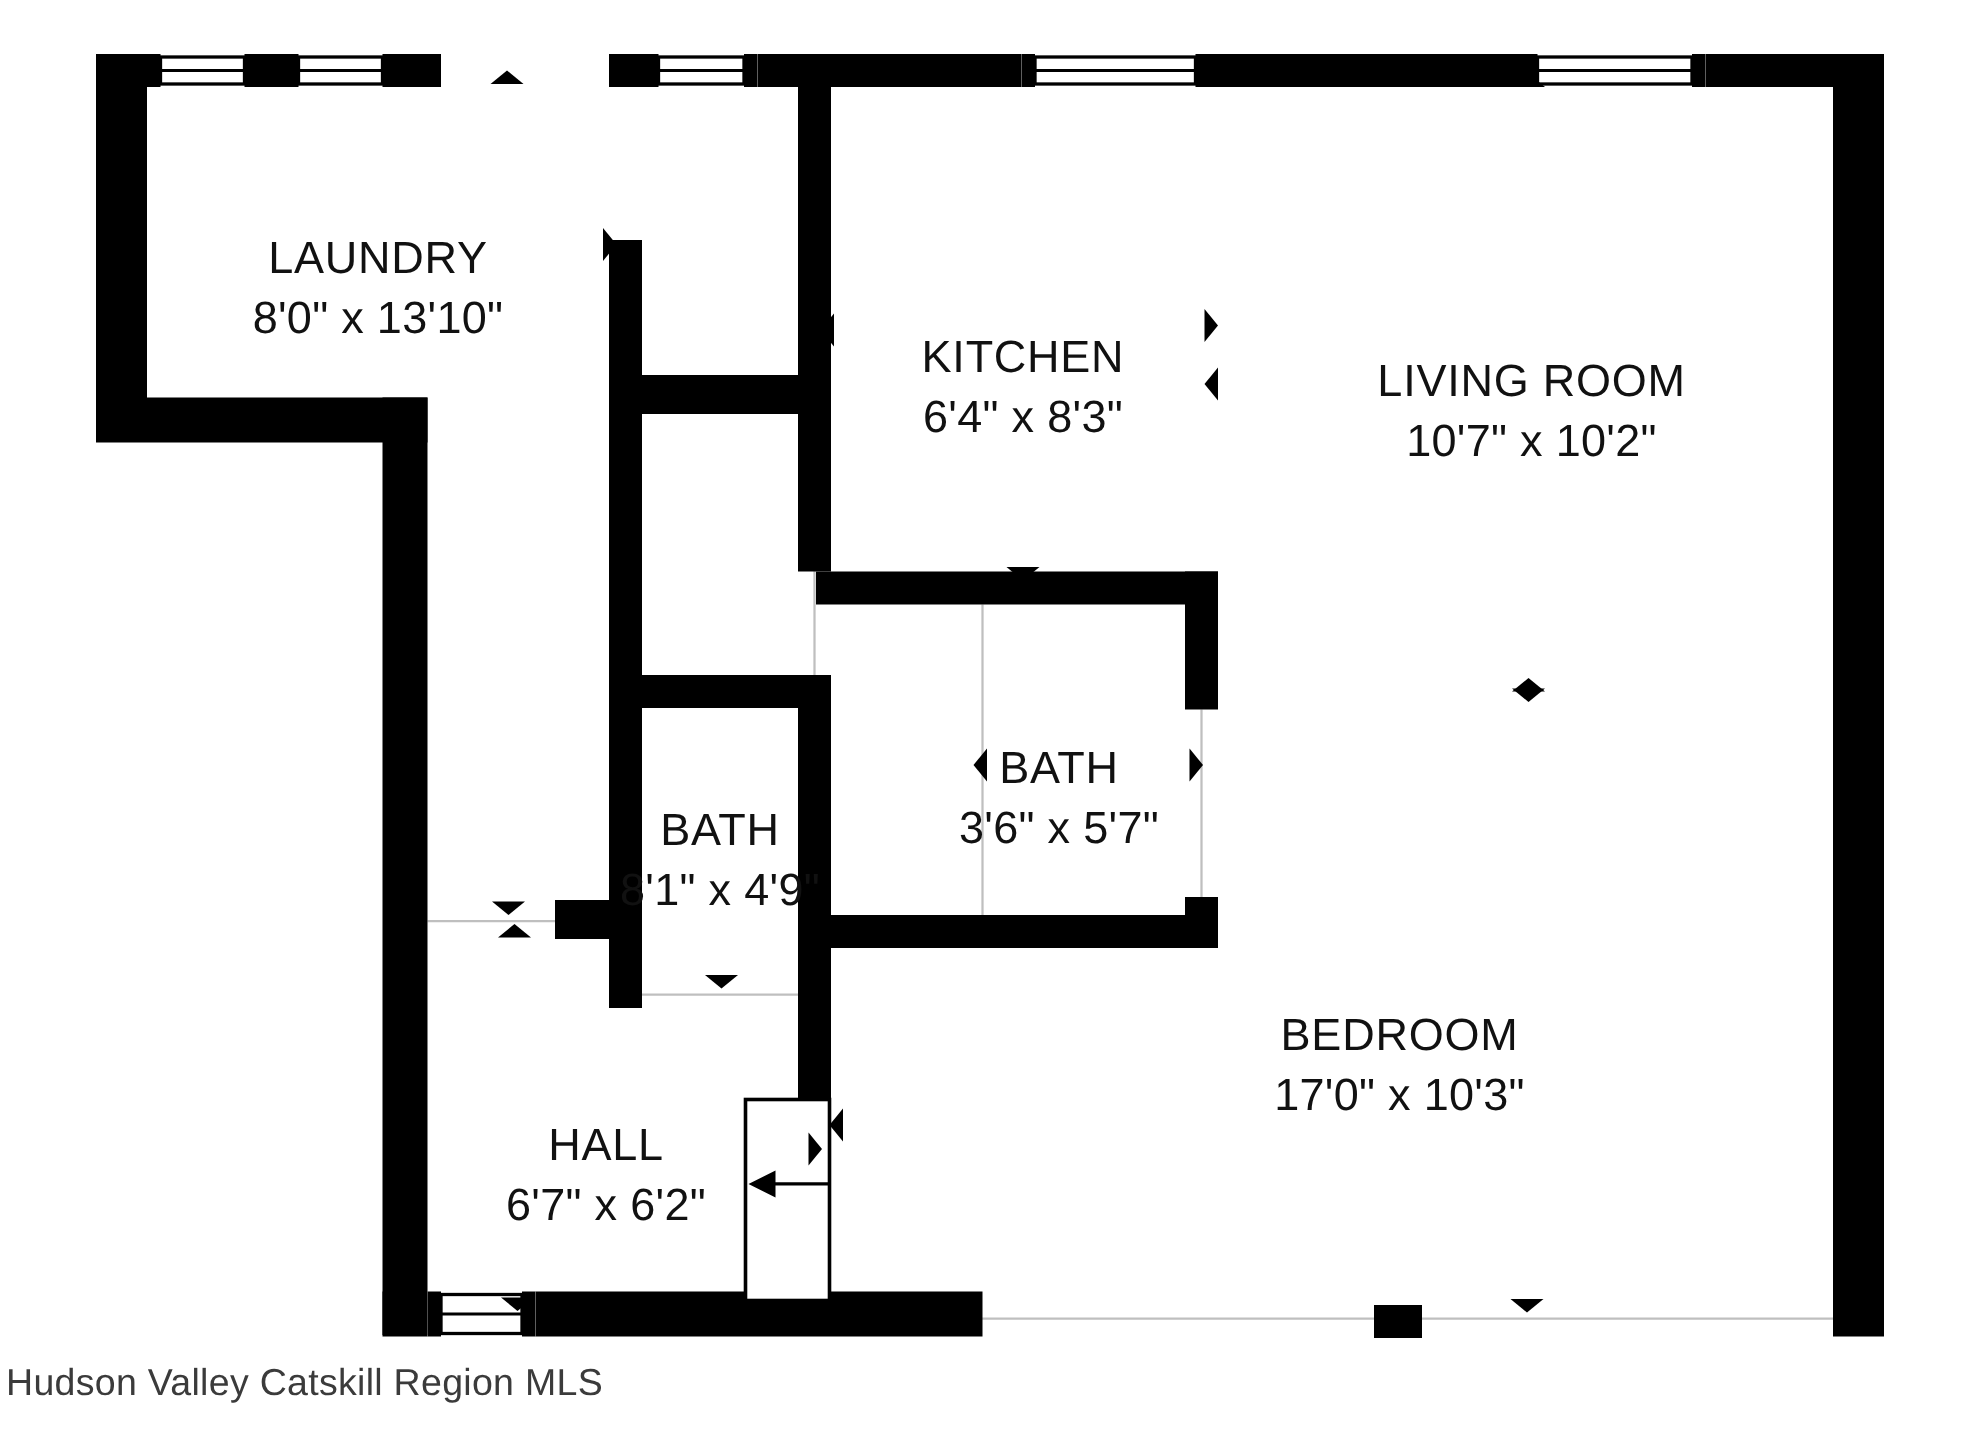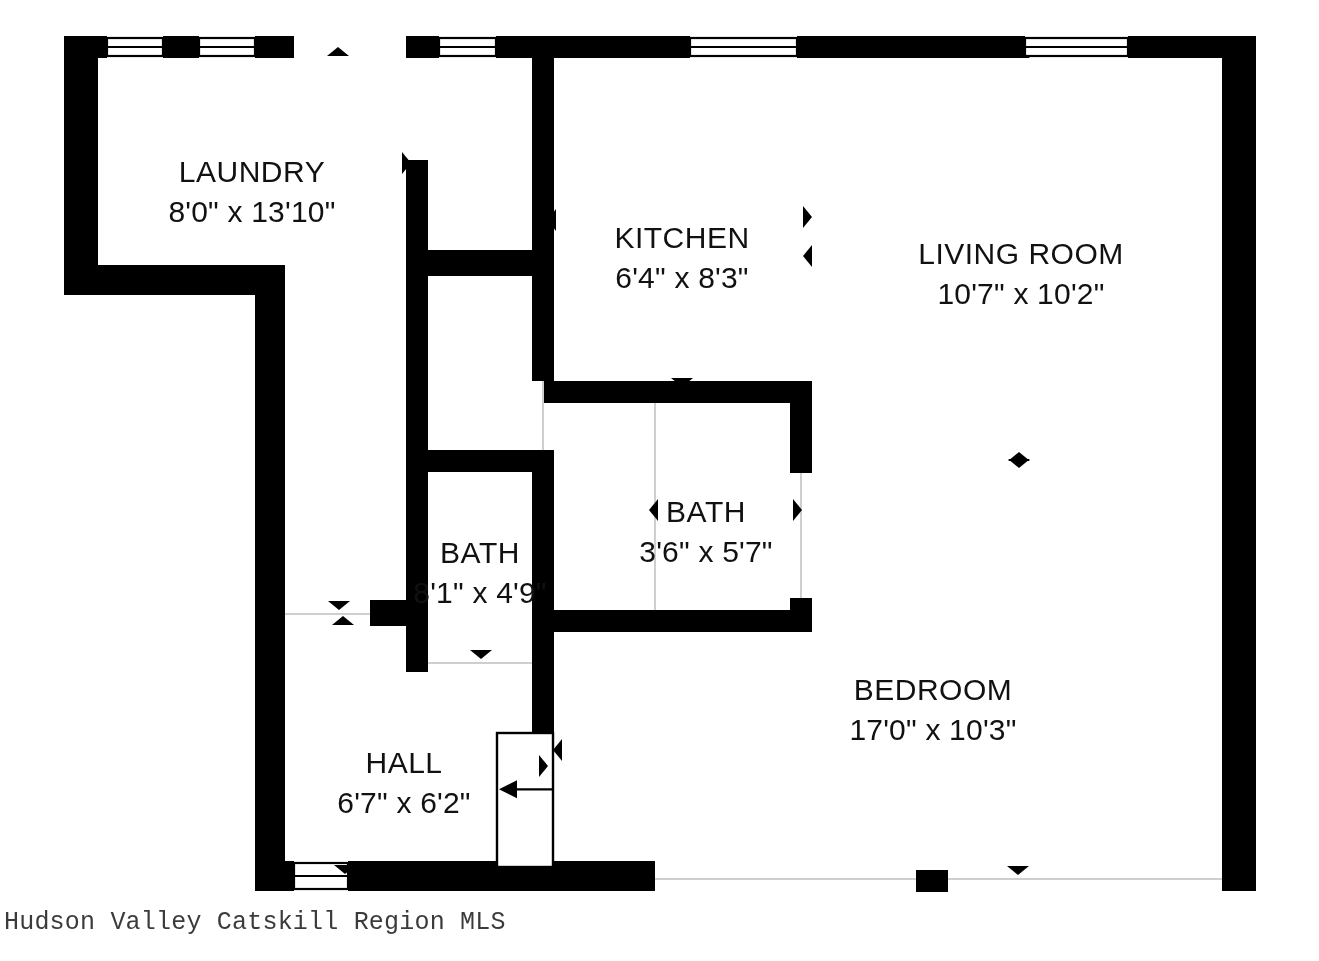--- a/index.html
+++ b/index.html
@@ -44,21 +44,21 @@
     font-family: "Liberation Sans", sans-serif;
     font-size: 30px;
     fill: #111111;
     text-anchor: middle;
     letter-spacing: 0.2px;
   }
   .watermark {
     position: absolute;
     left: 4px;
     top: 898px;
-    font-family: Liberation Mono, monospace;
+    font-family: Liberation Sans, sans-serif;
     font-size: 25px;
     color: #2b2b2b;
     opacity: 0.92;
     white-space: nowrap;
     letter-spacing: 0.2px;
   }
 </style>
 </head>
 <body>
 

